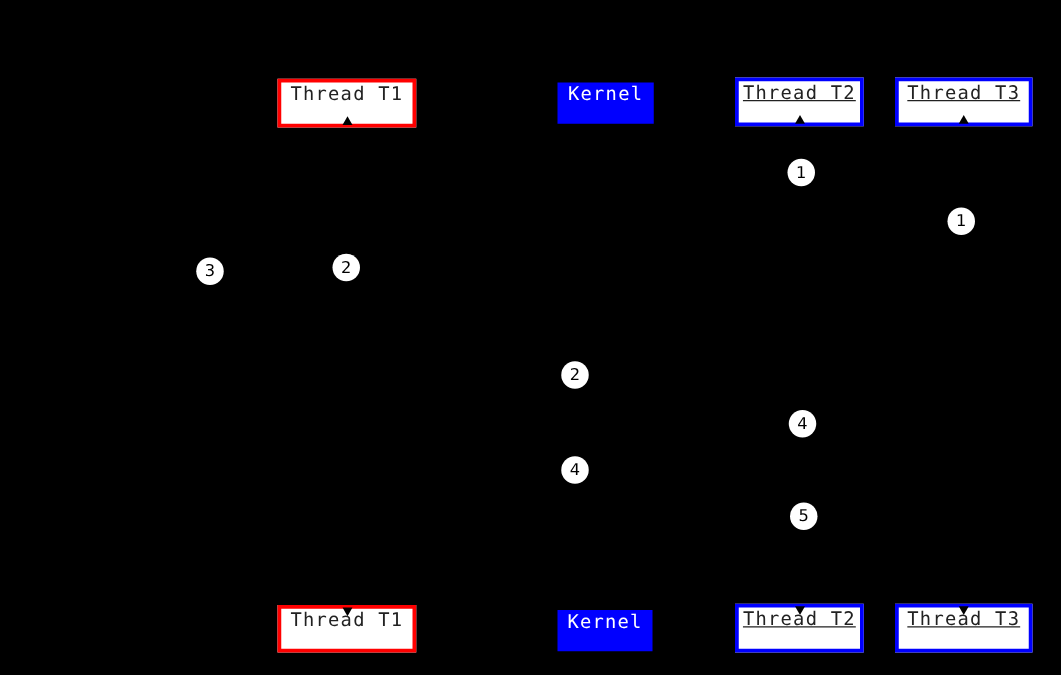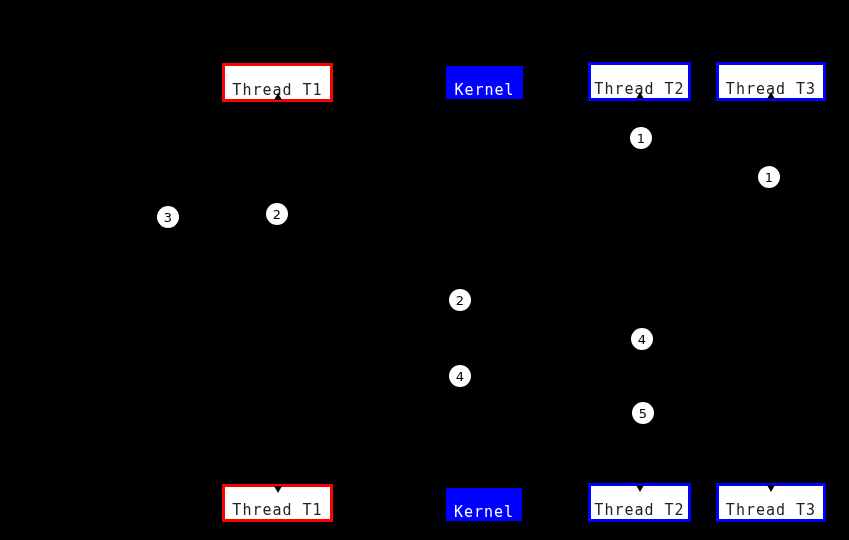--- a/index.html
+++ b/index.html
@@ -16,35 +16,36 @@
     position: relative;
     width: 849px;
     height: 540px;
     background: var(--background, #000000);
     font-family: "DejaVu Sans Mono", monospace;
   }
   .box {
     position: absolute;
     box-sizing: border-box;
     display: flex;
-    align-items: flex-end;
+    align-items: flex-start;
     justify-content: center;
     font-size: 15px;
     letter-spacing: 1px;
     white-space: nowrap;
   }
   .box.red {
     background: var(--box-fill, #ffffff);
     border: 3px solid var(--red, #ff0000);
     color: var(--label-text, #222222);
   }
   .box.blue {
     background: var(--box-fill, #ffffff);
     border: 3px solid var(--blue, #0000ff);
     color: var(--label-text, #222222);
+    text-decoration: underline;
   }
   .box.kernel {
     background: var(--blue, #0000ff);
     border: none;
     color: var(--kernel-text, #ffffff);
     margin-left: 24px;
   }
   .notch {
     position: absolute;
     left: 50%;

